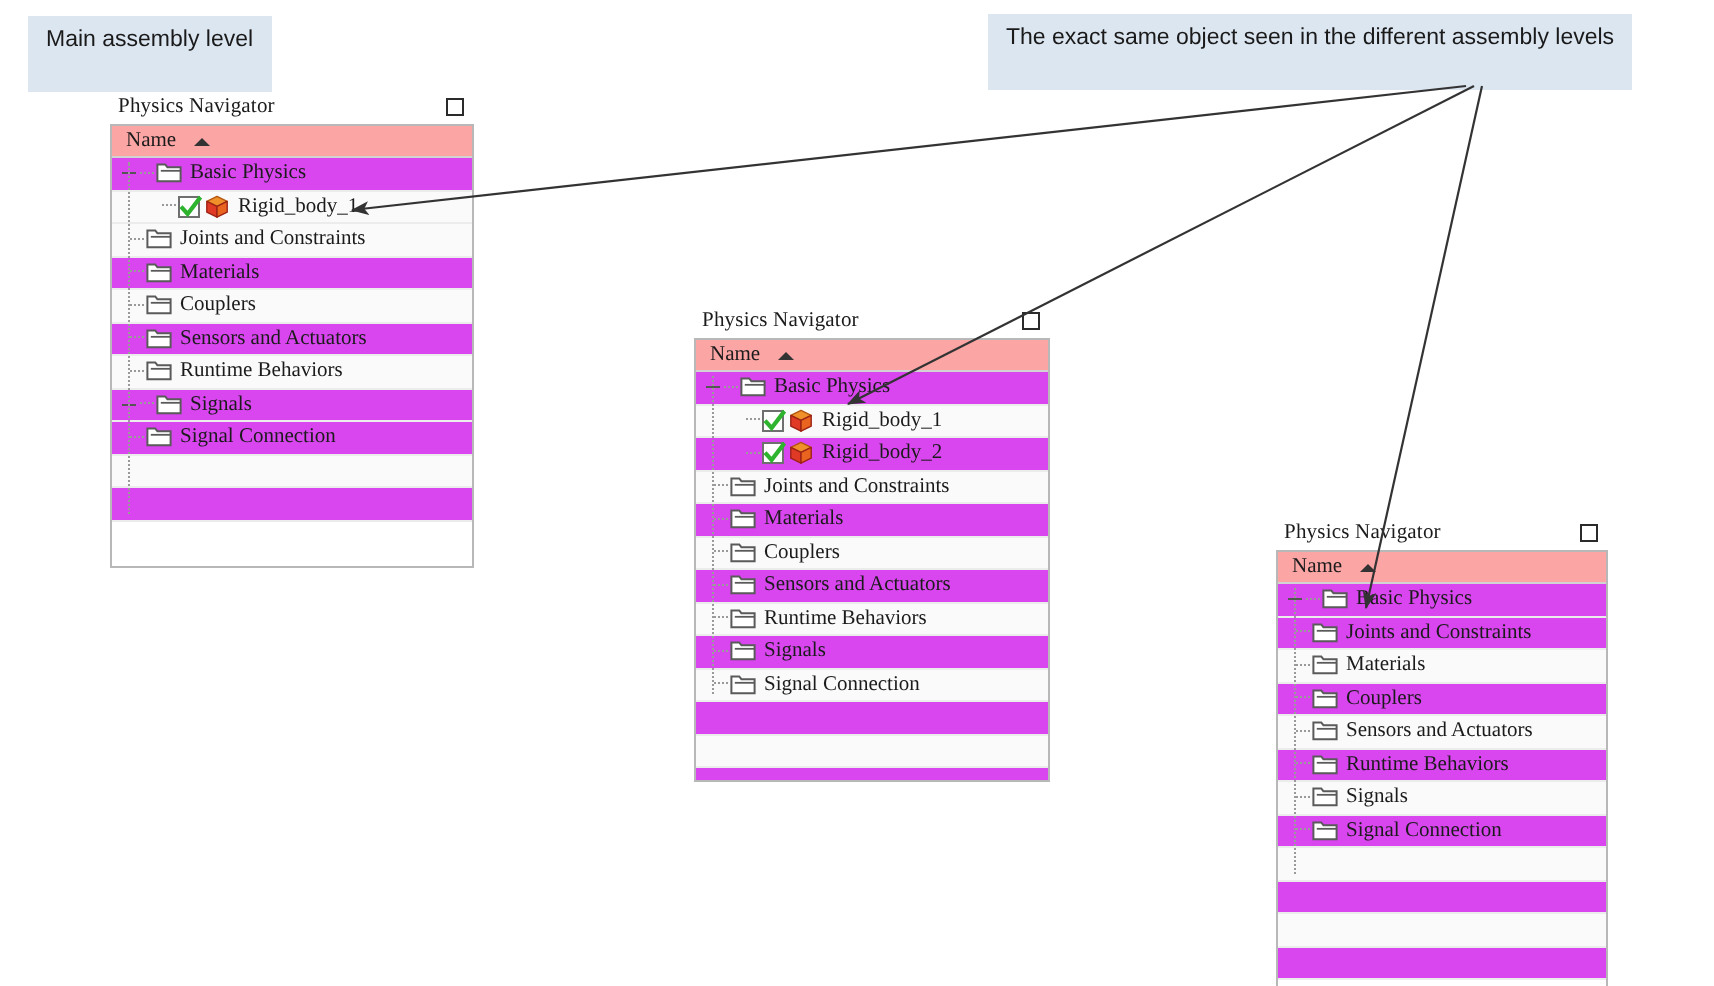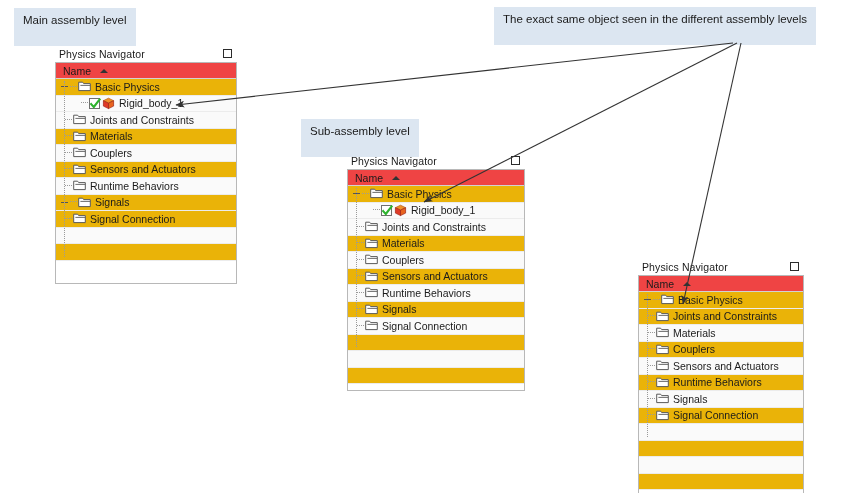--- a/index.html
+++ b/index.html
@@ -31,20 +31,21 @@
     white-space: nowrap;
     box-sizing: border-box;
   }
   .callout.wrap {
     white-space: normal;
   }
 
   
   .panel {
     position: absolute;
+    font-family: Liberation Serif, serif;
   }
   .panel-titlebar {
     position: relative;
     height: 17px;
     display: flex;
     align-items: center;
     justify-content: space-between;
     padding: 0 2px 0 4px;
     box-sizing: border-box;
   }
@@ -61,21 +62,21 @@
     margin-right: 3px;
   }
   .panel-body {
     border: 1px solid #b8b8b8;
     background: #ffffff;
     box-sizing: border-box;
     overflow: hidden;
   }
   .col-header {
     height: 16px;
-    background: #ef4444;
+    background: #fca5a5;
     border-bottom: 1px solid #d2d2d2;
     display: flex;
     align-items: center;
     box-sizing: border-box;
     padding-left: 7px;
   }
   .col-header-label {
     font-size: 10.5px;
     color: #1b1b1b;
   }
@@ -91,21 +92,21 @@
   .tree {
     position: relative;
   }
   .row {
     position: relative;
     height: 16.5px;
     display: flex;
     align-items: center;
     border-bottom: 1px solid #ececec;
     box-sizing: border-box;
-    background: #eab308;
+    background: #d946ef;
   }
   .row.alt {
     background: #fafafa;
   }
   .row-label {
     font-size: 10.5px;
     color: #1b1b1b;
     white-space: nowrap;
   }
 
@@ -200,21 +201,20 @@
     pointer-events: none;
   }
 </style>
 </head>
 <body>
 
 <div id="canvas">
 
   <div class="callout" style="left:14px; top:8px;">Main assembly level</div>
 
-  <div class="callout" style="left:301px; top:119px;">Sub-assembly level</div>
 
 
   <div class="callout" style="left:494px; top:7px;">The exact same object seen in the different assembly levels</div>
 
 
   <div class="panel" id="panel-main" style="left:55px; top:45px; width:182px;">
     <div class="panel-titlebar">
       <span class="panel-title">Physics Navigator</span>
       <span class="maximize-icon"></span>
     </div>
@@ -382,20 +382,38 @@
               </svg>
             </span>
             <span class="cube-icon">
               <svg width="13" height="13" viewBox="0 0 13 13">
                 <path d="M6.5,1.2 L11.6,3.7 L6.5,6.2 L1.4,3.7 Z" fill="#f0902a" stroke="#b4550d" stroke-width="0.7" stroke-linejoin="round"></path>
                 <path d="M1.4,3.7 L6.5,6.2 L6.5,11.6 L1.4,9.1 Z" fill="#e03a27" stroke="#9d2316" stroke-width="0.7" stroke-linejoin="round"></path>
                 <path d="M11.6,3.7 L11.6,9.1 L6.5,11.6 L6.5,6.2 Z" fill="#e8641f" stroke="#9d2316" stroke-width="0.7" stroke-linejoin="round"></path>
               </svg>
             </span>
             <span class="row-label">Rigid_body_1</span>
+          </div>
+          <div class="row">
+            <span class="indent" style="width:20px"></span>
+            <span class="indent" style="width:5px"></span>
+            <span class="hline"></span>
+            <span class="checkbox">
+              <svg width="13" height="14" viewBox="0 0 13 14">
+                <path d="M2.2,7.1 L4.8,10.0 L10.6,2.4" fill="none" stroke="#2eb32e" stroke-width="2.1" stroke-linecap="square"></path>
+              </svg>
+            </span>
+            <span class="cube-icon">
+              <svg width="13" height="13" viewBox="0 0 13 13">
+                <path d="M6.5,1.2 L11.6,3.7 L6.5,6.2 L1.4,3.7 Z" fill="#f0902a" stroke="#b4550d" stroke-width="0.7" stroke-linejoin="round"></path>
+                <path d="M1.4,3.7 L6.5,6.2 L6.5,11.6 L1.4,9.1 Z" fill="#e03a27" stroke="#9d2316" stroke-width="0.7" stroke-linejoin="round"></path>
+                <path d="M11.6,3.7 L11.6,9.1 L6.5,11.6 L6.5,6.2 Z" fill="#e8641f" stroke="#9d2316" stroke-width="0.7" stroke-linejoin="round"></path>
+              </svg>
+            </span>
+            <span class="row-label">Rigid_body_2</span>
           </div>
           <div class="row alt">
             <span class="indent" style="width:4px"></span>
             <span class="indent" style="width:5px"></span>
             <span class="hline"></span>
             <span class="folder-icon">
               <svg width="13" height="11" viewBox="0 0 13 11">
                 <path d="M0.7,1.2 L4.6,1.2 L5.7,2.6 L12.3,2.6 L12.3,9.6 L0.7,9.6 Z" fill="#ffffff" stroke="#5a5a5a" stroke-width="1"></path>
                 <path d="M2.4,4.4 L12.3,4.4" stroke="#5a5a5a" stroke-width="0.9" fill="none"></path>
               </svg>

